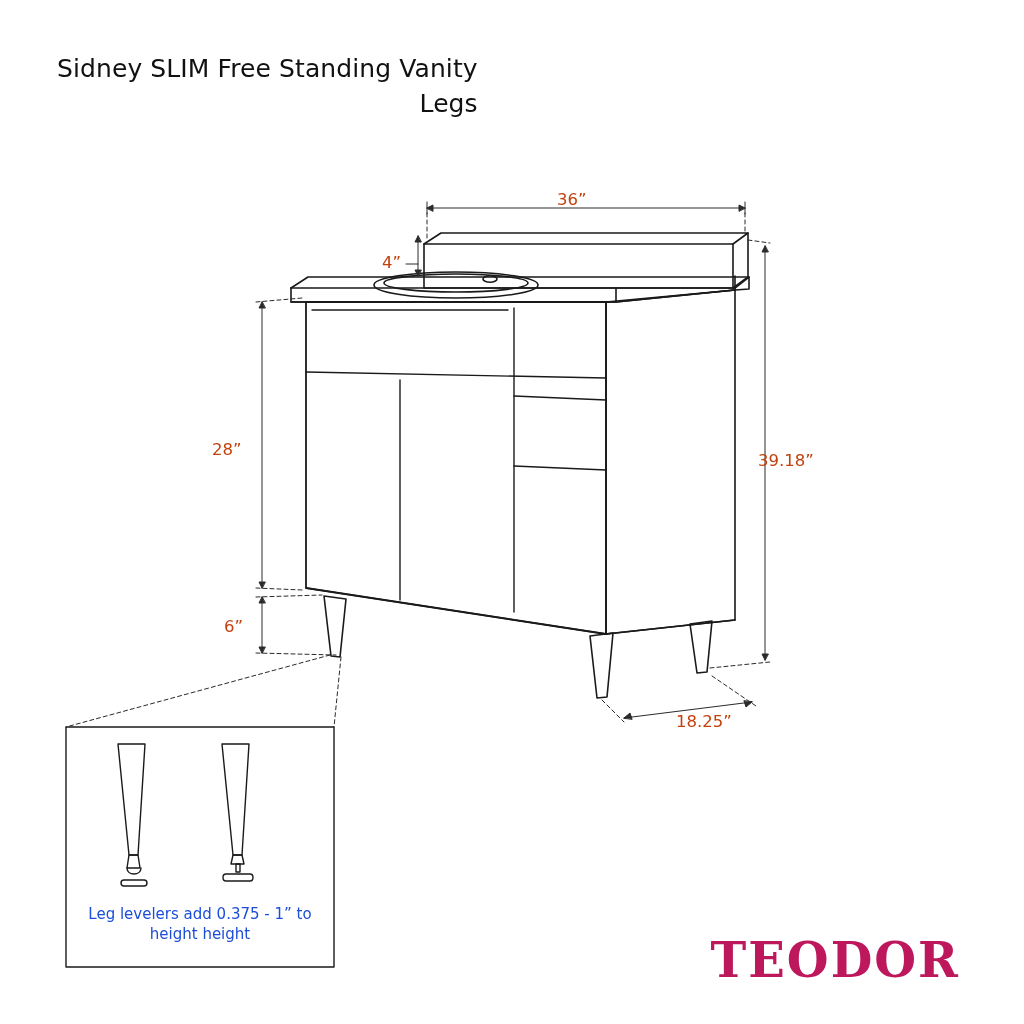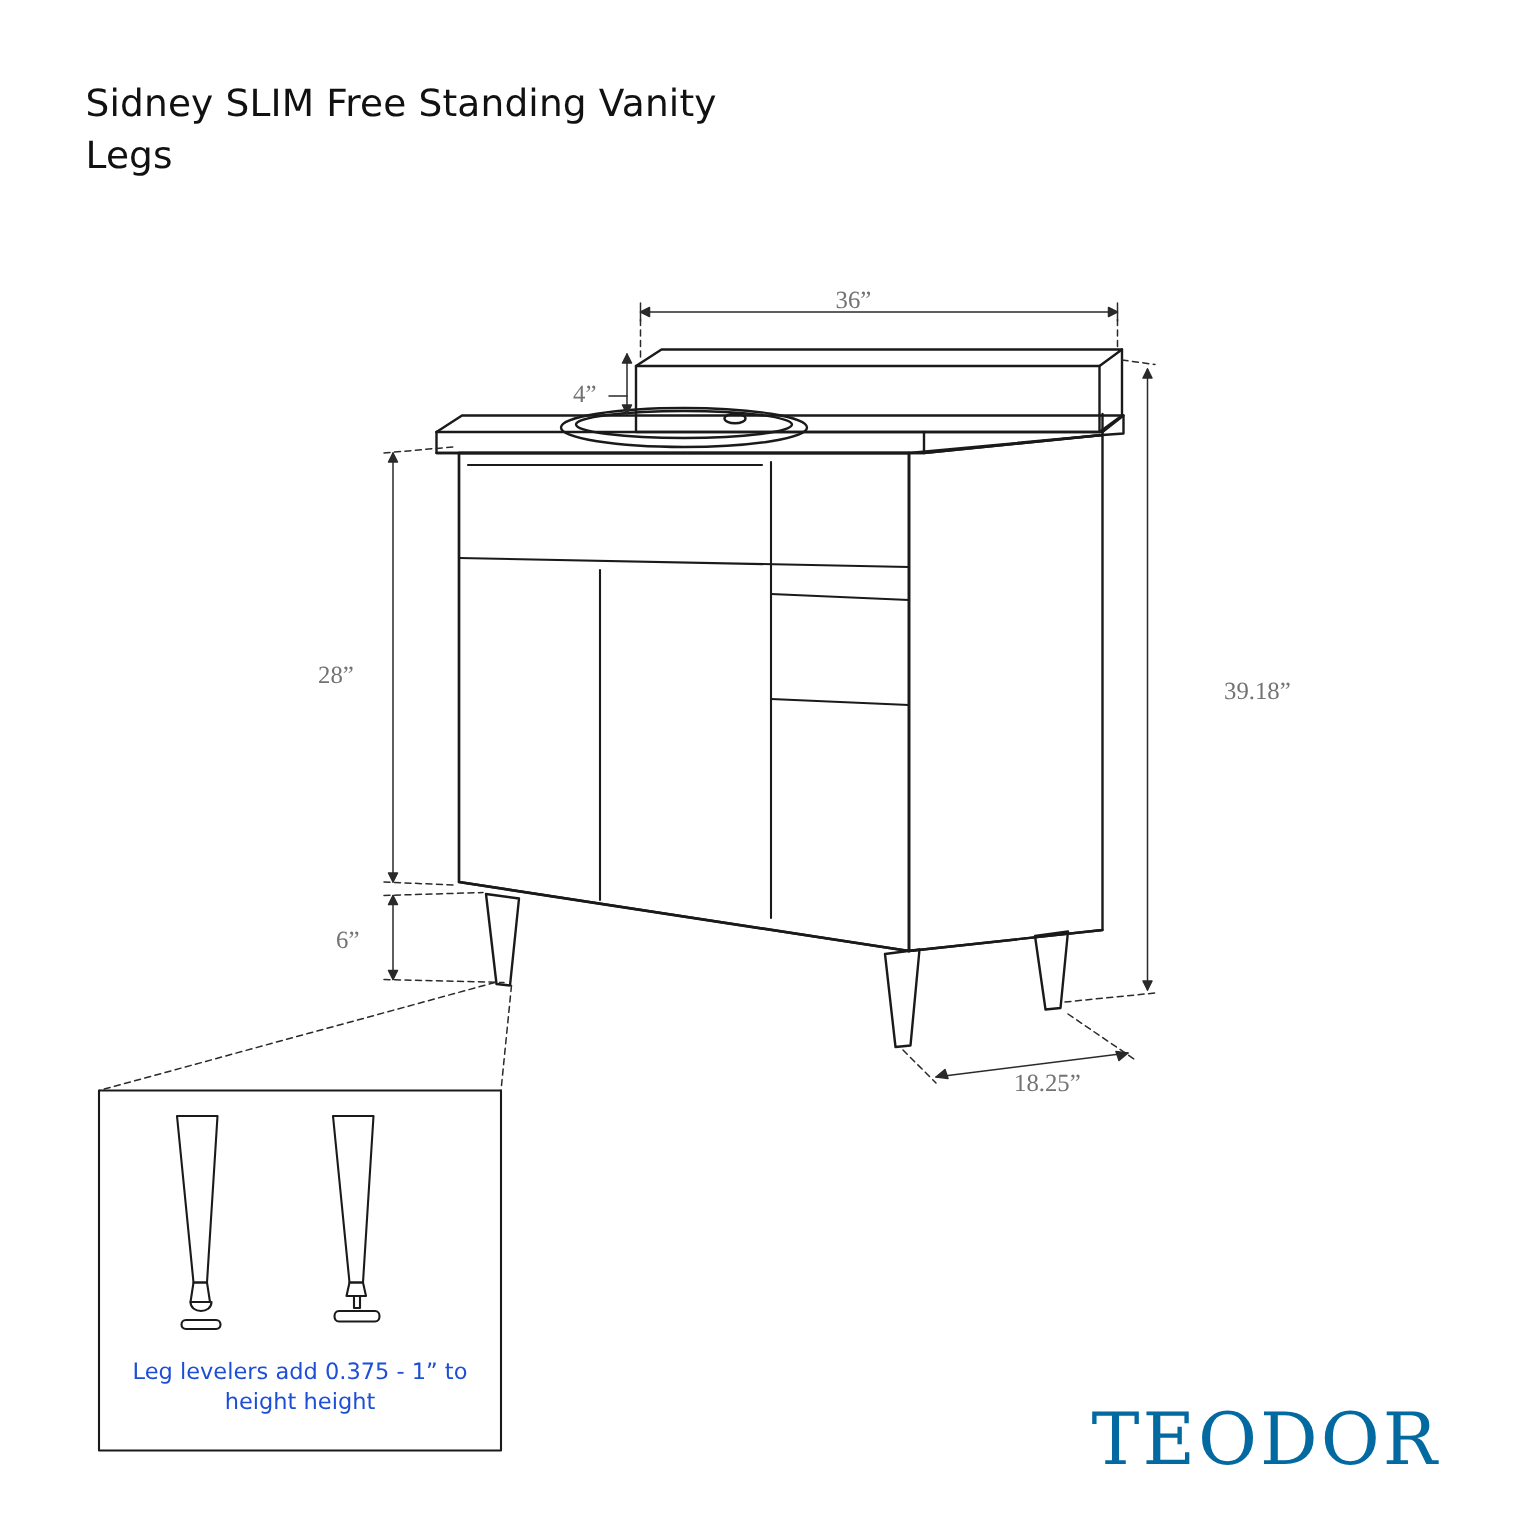--- a/index.html
+++ b/index.html
@@ -17,59 +17,59 @@
   }
   #spec-sheet {
     position: absolute;
     inset: 0;
   }
   .title-block {
     position: absolute;
     left: 57px;
     top: 52px;
     line-height: 1.38;
+    text-align: right;
   }
   .title-line {
     font-size: 25px;
     font-weight: 400;
     color: #111;
     letter-spacing: 0.1px;
     white-space: pre;
   }
   svg.drawing {
     position: absolute;
     left: 0;
     top: 0;
     width: 1024px;
     height: 1024px;
   }
   .dim-label {
     position: absolute;
     font-size: 16.5px;
-    color: #737373;
+    color: #c2410c;
     white-space: nowrap;
-    font-family: Liberation Serif, serif;
   }
   .callout-text {
     position: absolute;
     font-size: 15px;
     color: #1d4ed8;
     text-align: center;
     line-height: 1.3;
     width: 260px;
   }
   .brand {
     position: absolute;
     right: 64px;
     bottom: 36px;
     font-size: 48px;
     letter-spacing: 2px;
-    color: #0369a1;
+    color: #be185d;
     font-family: "DejaVu Serif", serif;
-    font-weight: 400;
+    font-weight: 700;
     margin-left: 24px;
   }
 </style>
 </head>
 <body>
 
 <div id="spec-sheet">
 
   <div class="title-block">
     <div class="title-line">Sidney SLIM Free Standing Vanity</div>
@@ -213,21 +213,21 @@
         <path d="M236,864 L240,864 L240,872 L236,872 Z"></path>
         <path d="M226,874 L250,874 C254,874 254,881 250,881 L226,881 C222,881 222,874 226,874 Z"></path>
       </g>
     </g>
   </svg>
 
   <div class="dim-label" style="left:557px; top:190px;">36”</div>
   <div class="dim-label" style="left:382px; top:253px;">4”</div>
   <div class="dim-label" style="left:212px; top:440px;">28”</div>
   <div class="dim-label" style="left:224px; top:617px;">6”</div>
-  <div class="dim-label" style="left:816px; top:451px;text-align:right;">39.18”</div>
+  <div class="dim-label" style="left:758px; top:451px;text-align:right;">39.18”</div>
   <div class="dim-label" style="left:676px; top:712px;">18.25”</div>
 
   <div class="callout-text" style="left:70px; top:905px; width:260px;">
     <div>Leg levelers add 0.375 - 1” to</div>
     <div>height height</div>
   </div>
 
   <div class="brand">TEODOR</div>
 </div>
 

